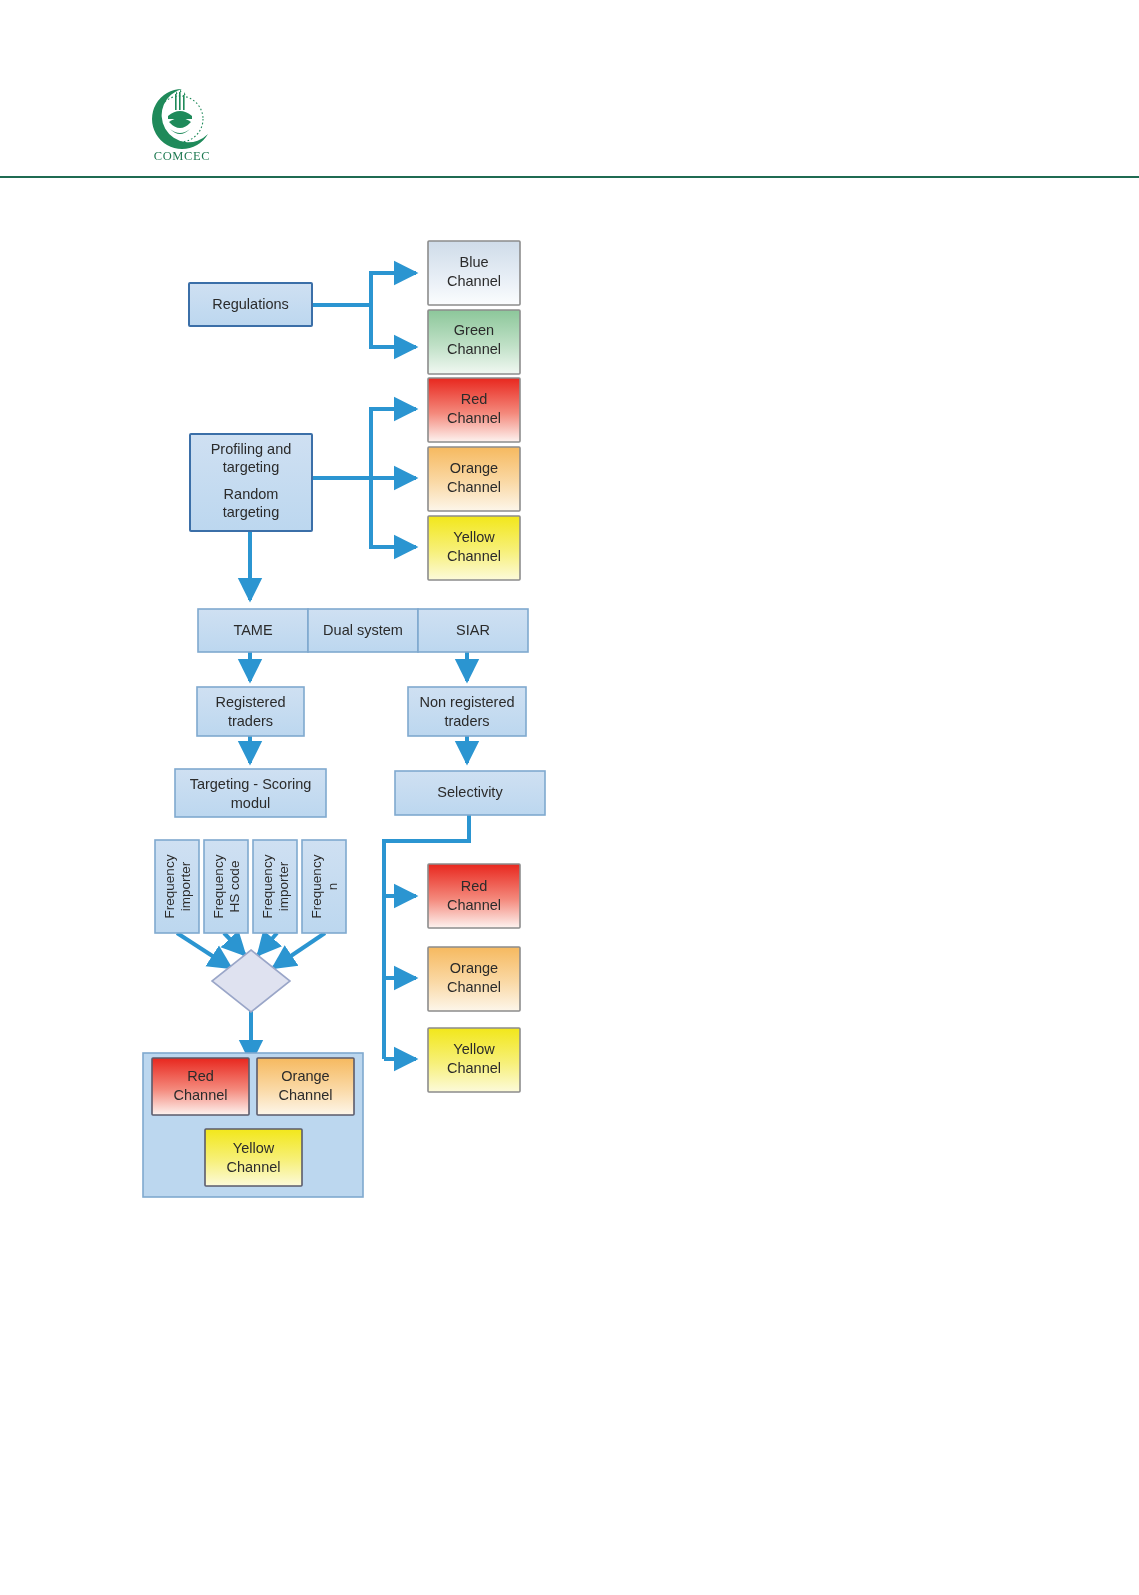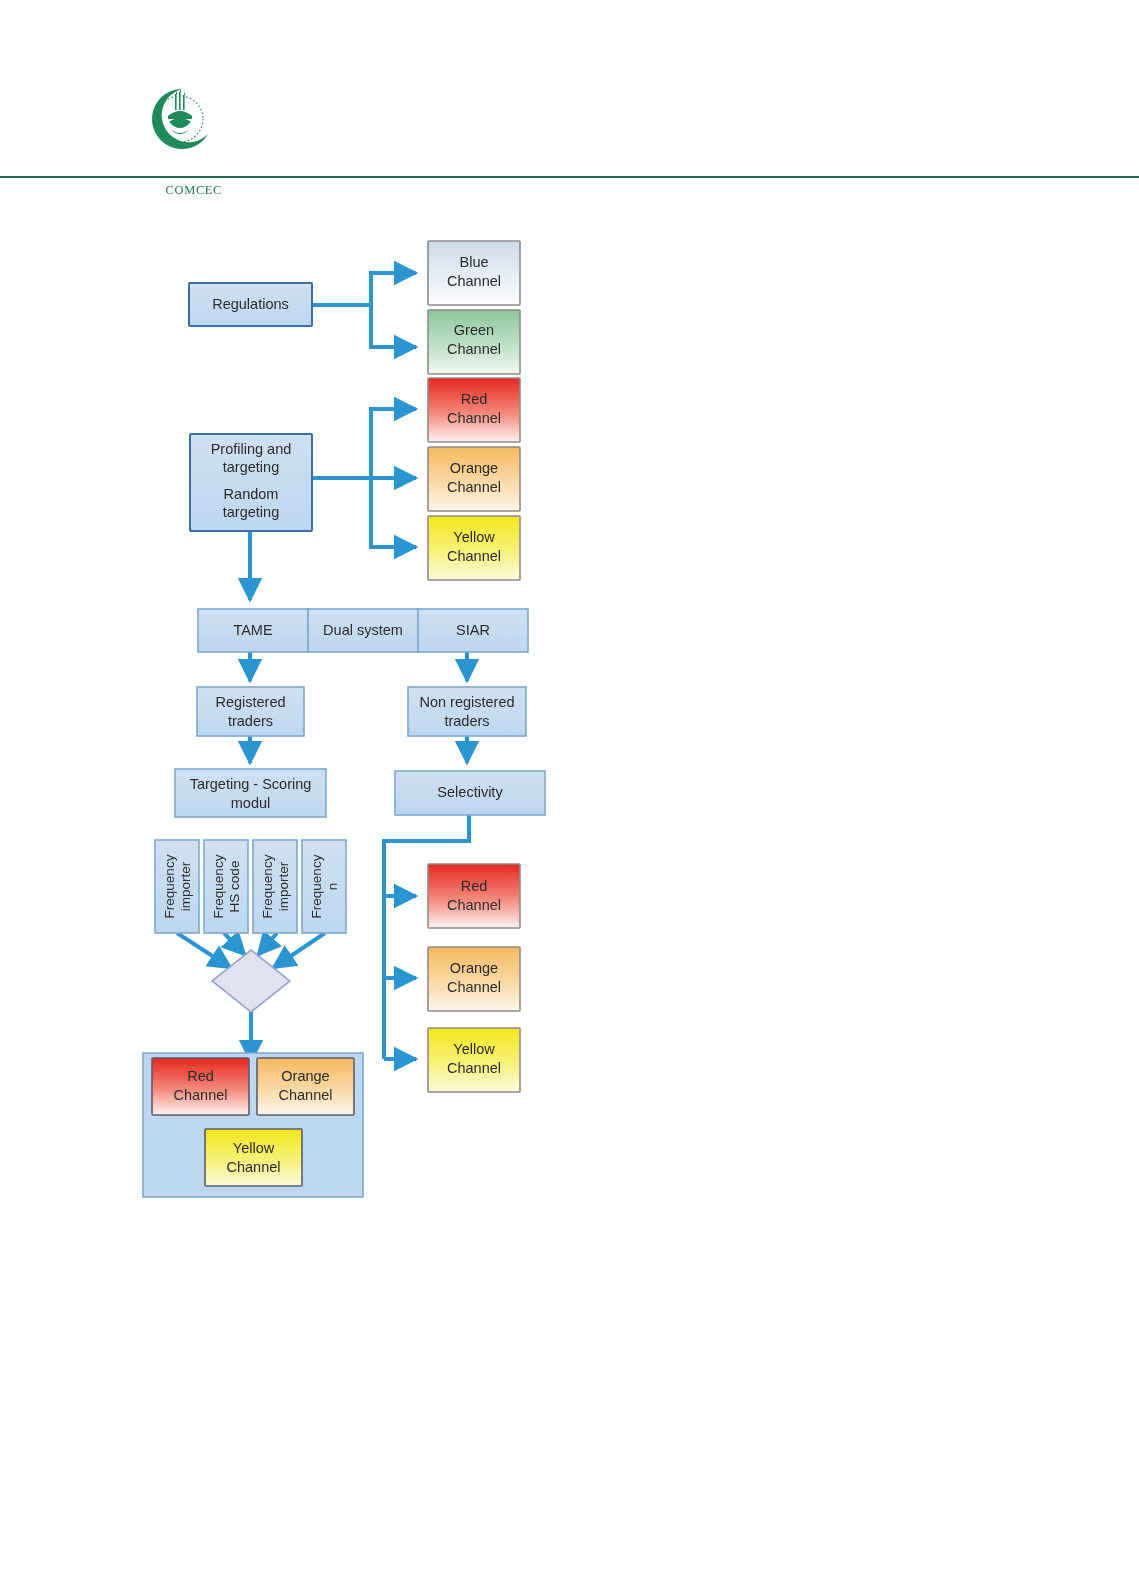--- a/index.html
+++ b/index.html
@@ -33,26 +33,25 @@
   .logo-mark {
     width: 80px;
     height: 66px;
     display: block;
   }
   .logo-word {
     position: absolute;
     left: 0;
     top: 63px;
     width: 80px;
-    text-align: right;
+    text-align: center;
     font-family: "Liberation Serif", serif;
     font-size: 12.5px;
     letter-spacing: 0.6px;
     color: #1f7a52;
-    margin-top: 34px;
   }
   .header-rule {
     position: absolute;
     left: 0;
     top: 176px;
     width: 1139px;
     height: 2px;
     background: #1f6b52;
   }
 

